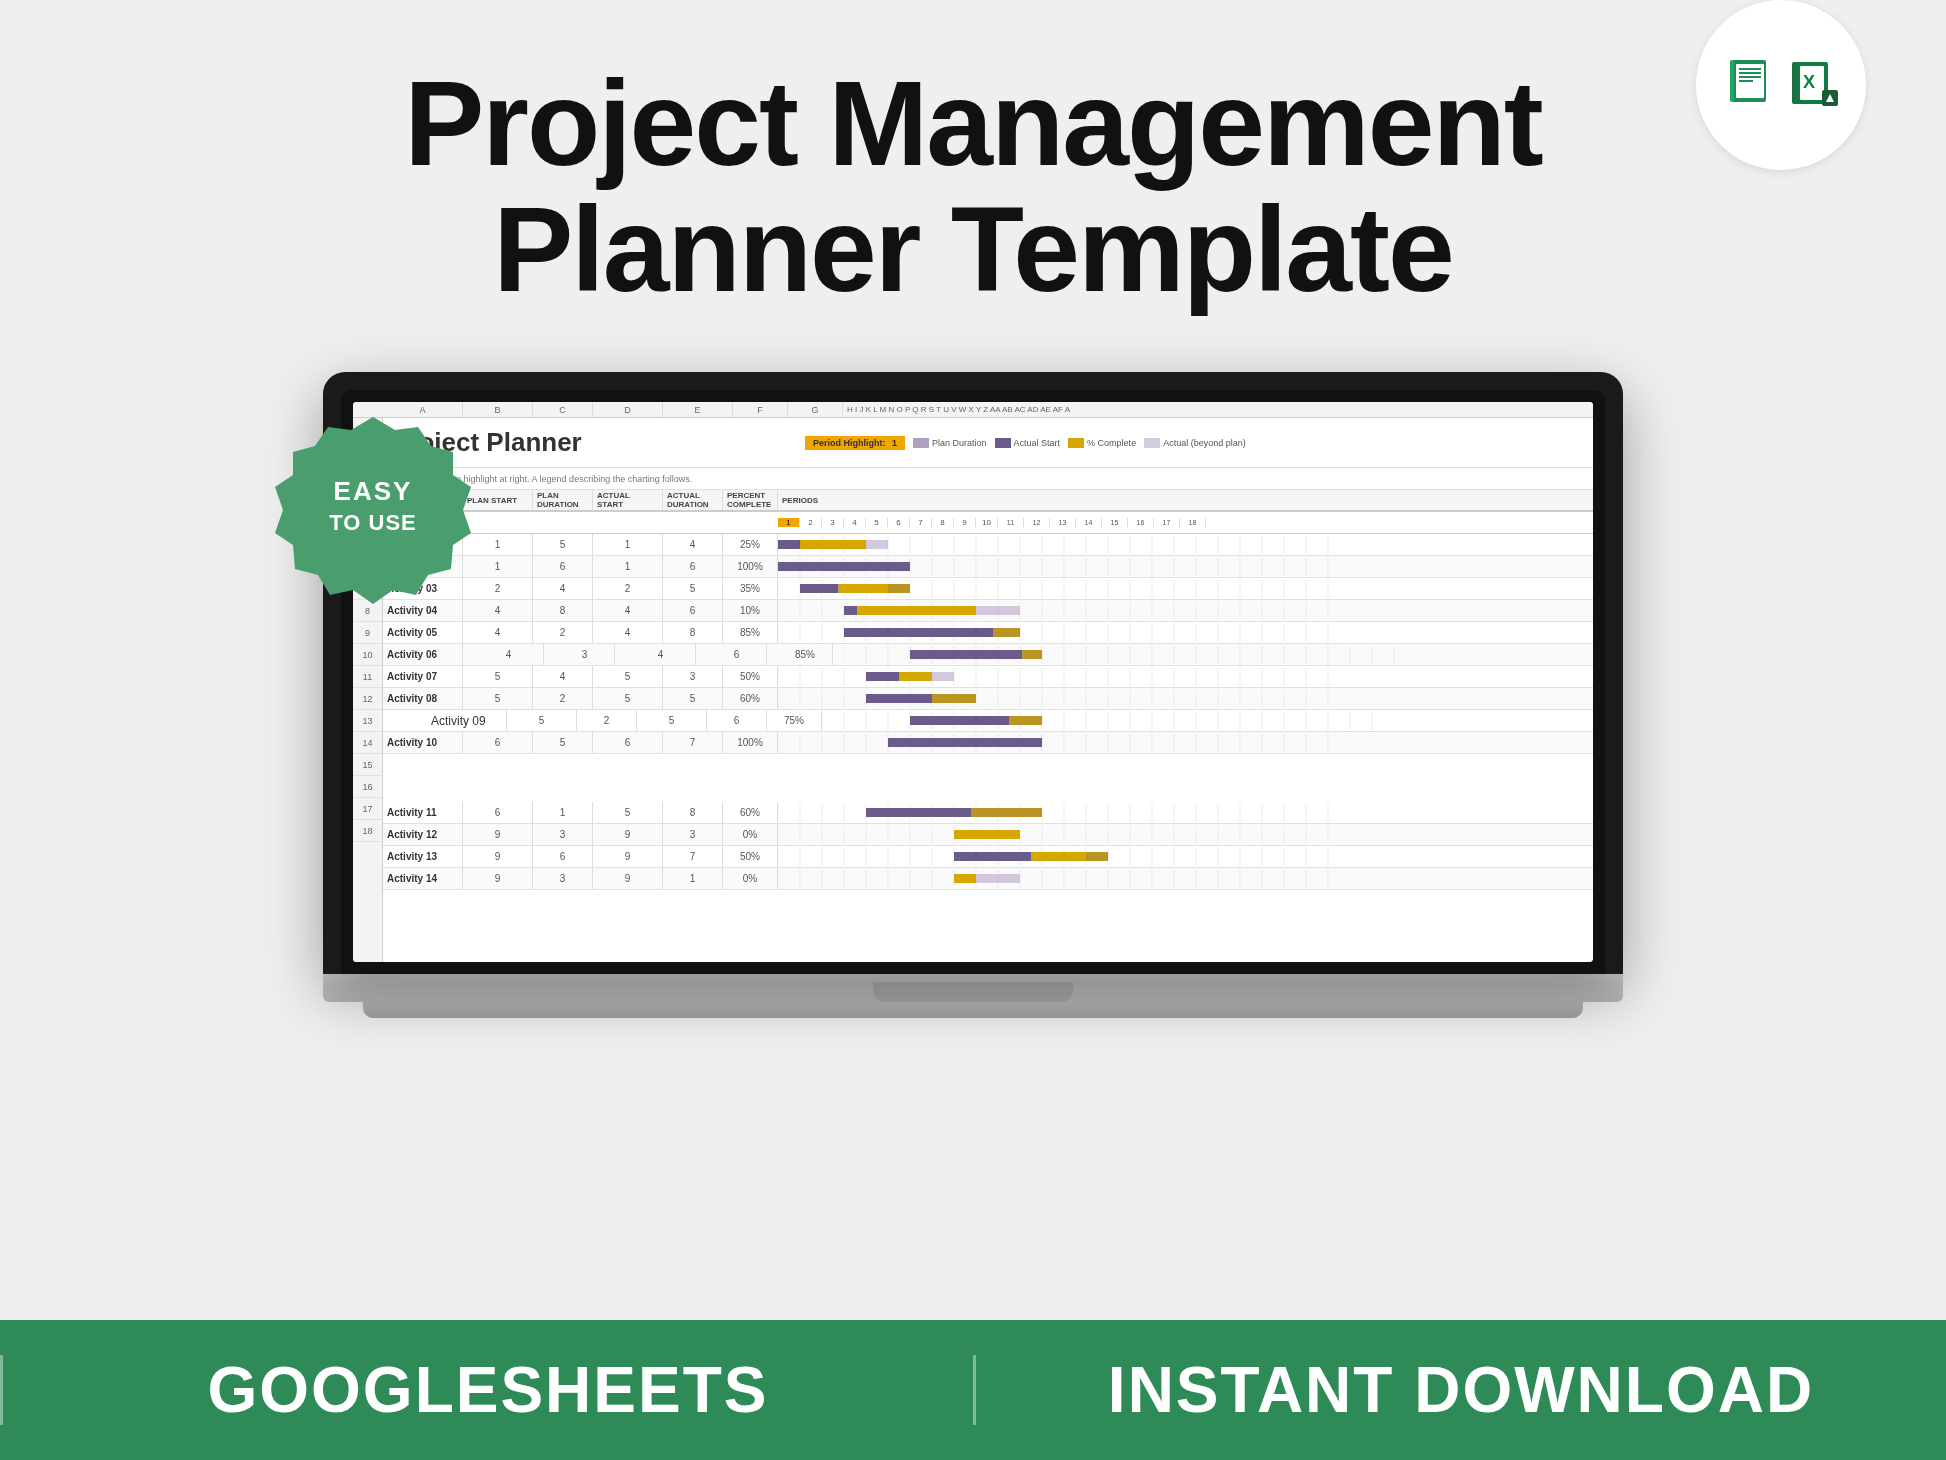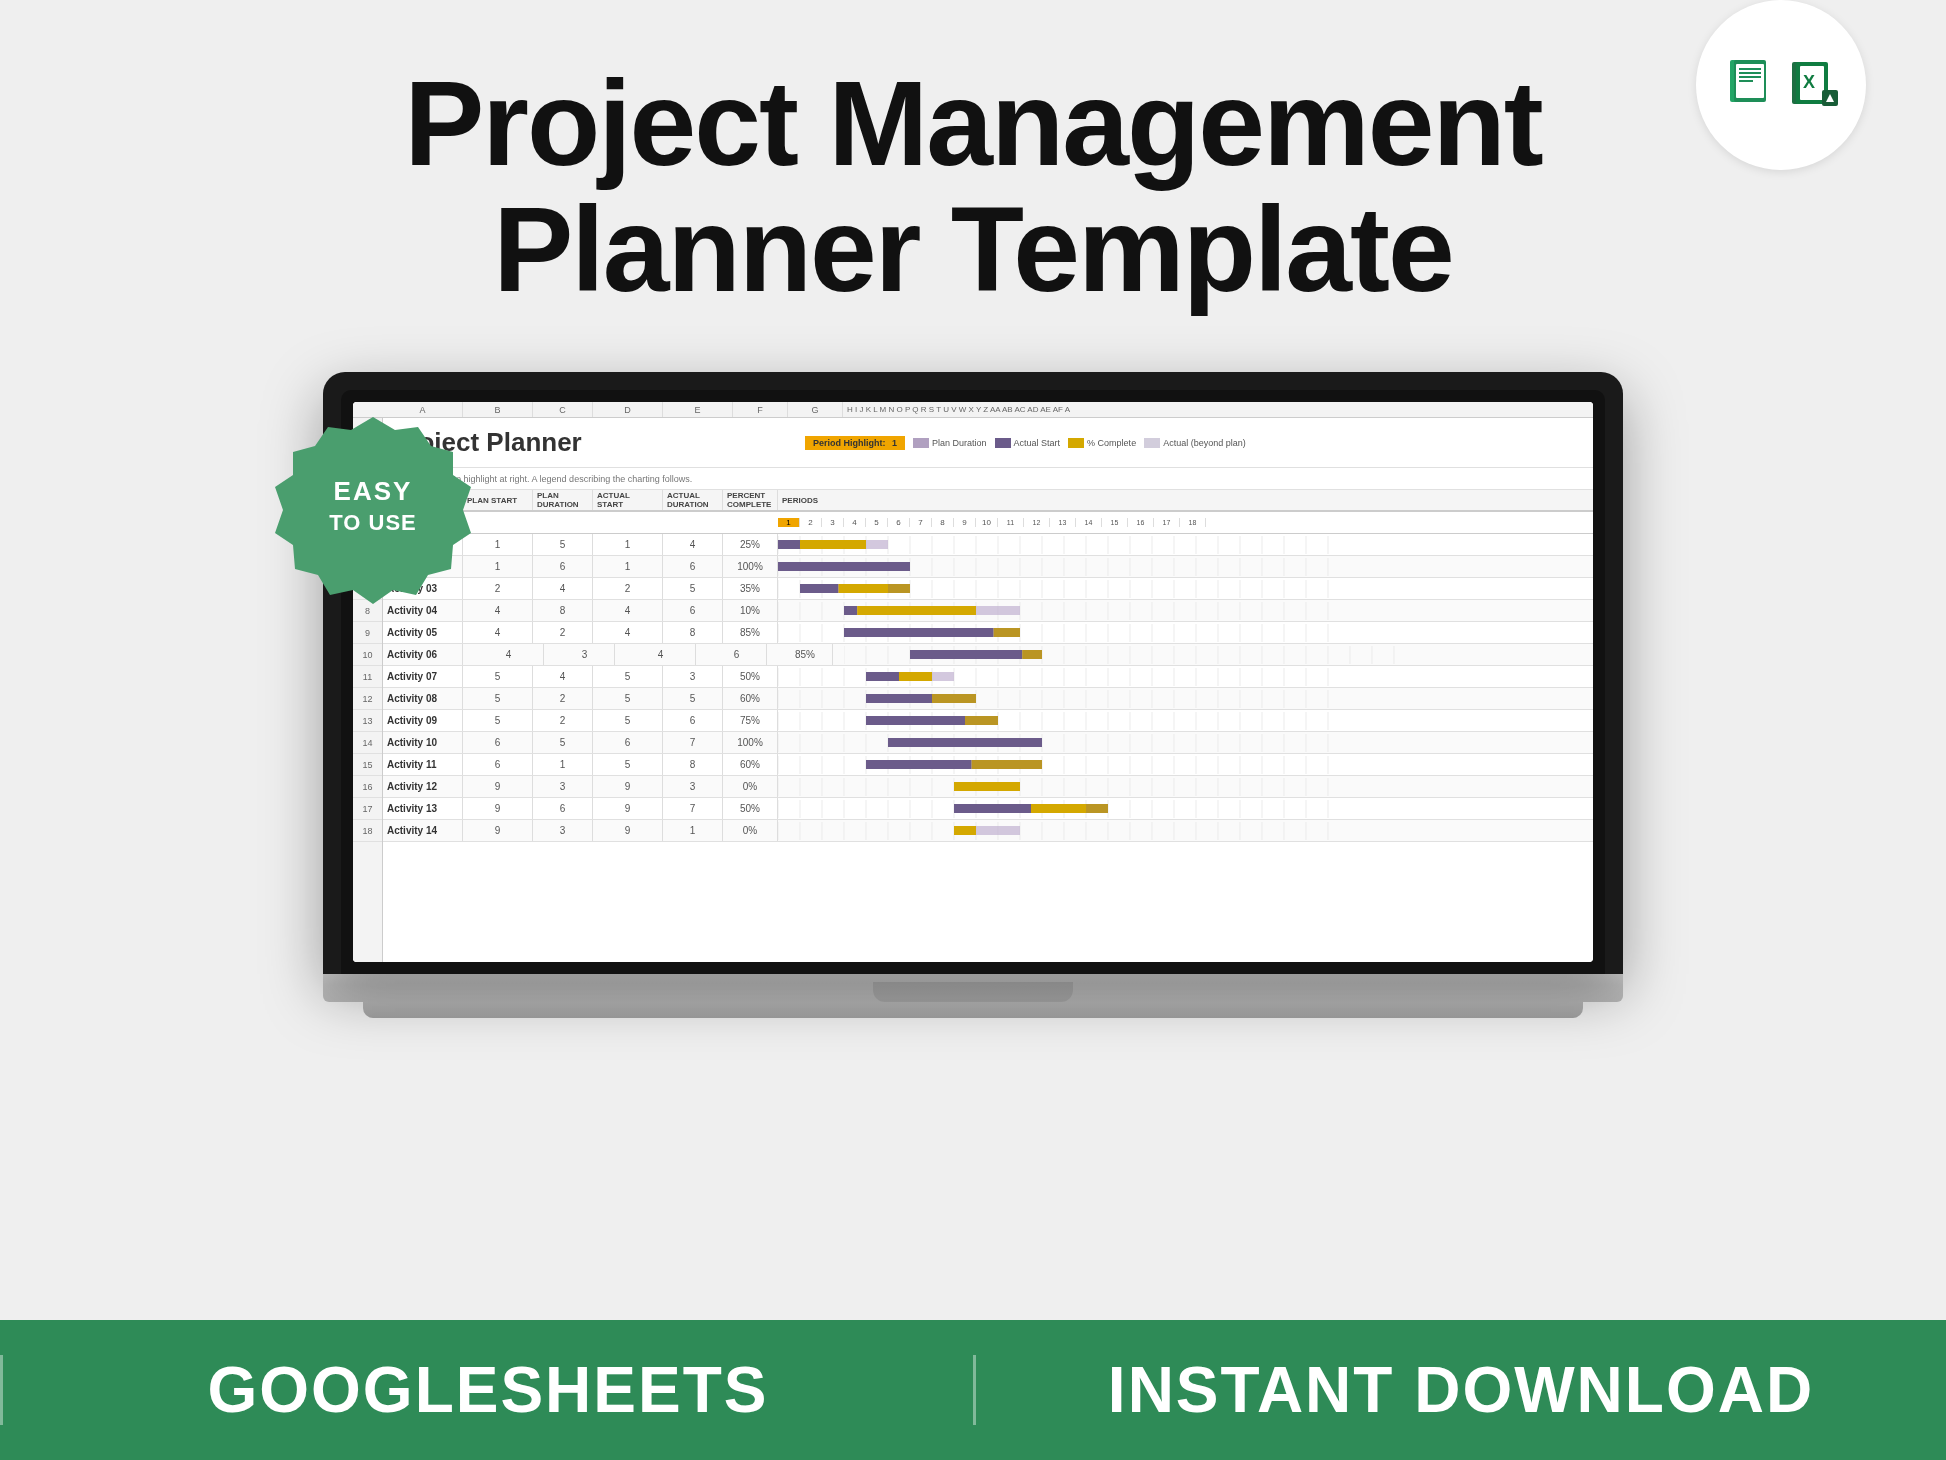--- a/index.html
+++ b/index.html
@@ -668,21 +668,21 @@
 
     <rect x="88" y="4" width="66" height="9" fill="#6b5b8a"></rect>
 
     <rect x="154" y="4" width="44" height="9" fill="#d4a800"></rect>
 
     <rect x="132" y="4" width="66" height="9" fill="rgba(107,91,138,0.25)"></rect>
   </svg>
                         </div>
   </div>
                       <div style="height: 22px; border-bottom: 1px solid rgb(224, 224, 224); display: flex; align-items: center; background: white;">
-    <div style="width:80px; font-size:10px; font-weight:700; color:#333; border-right:1px solid #ddd; padding:0 4px; height:100%; display:flex; align-items:center; overflow:hidden; white-space:nowrap;">Activity 09</div>
+    <div style="width:80px; font-size:12px; font-weight:400; color:#333; border-right:1px solid #ddd; padding:0 4px; height:100%; display:flex; align-items:center; overflow:hidden; white-space:nowrap;margin-left:44px;">Activity 09</div>
     <div style="width:70px; font-size:10px; color:#555; border-right:1px solid #ddd; padding:0 4px; height:100%; display:flex; align-items:center; justify-content:center;">5</div>
     <div style="width:60px; font-size:10px; color:#555; border-right:1px solid #ddd; padding:0 4px; height:100%; display:flex; align-items:center; justify-content:center;">2</div>
     <div style="width:70px; font-size:10px; color:#555; border-right:1px solid #ddd; padding:0 4px; height:100%; display:flex; align-items:center; justify-content:center;">5</div>
     <div style="width:60px; font-size:10px; color:#555; border-right:1px solid #ddd; padding:0 4px; height:100%; display:flex; align-items:center; justify-content:center;">6</div>
     <div style="width:55px; font-size:10px; color:#555; border-right:1px solid #ddd; padding:0 4px; height:100%; display:flex; align-items:center; justify-content:center;">75%</div>
     <div style="flex:1; height:100%; overflow:hidden; display:flex; align-items:center;">
                           <svg width="600" height="18" viewBox="0 0 600 18">
 
     <line x1="0" y1="0" x2="0" y2="18" stroke="#ebebeb" stroke-width="1"></line>
                             <line x1="22" y1="0" x2="22" y2="18" stroke="#ebebeb" stroke-width="1"></line>
@@ -759,21 +759,21 @@
                             <line x1="550" y1="0" x2="550" y2="18" stroke="#ebebeb" stroke-width="1"></line>
 
     <rect x="110" y="4" width="110" height="9" fill="#c0b0d0" opacity="0.7"></rect>
 
     <rect x="110" y="4" width="154" height="9" fill="#6b5b8a"></rect>
 
     <rect x="220" y="4" width="44" height="9" fill="rgba(107,91,138,0.25)"></rect>
   </svg>
                         </div>
   </div>
-                      <div style="height: 22px; border-bottom: 1px solid rgb(224, 224, 224); display: flex; align-items: center; background: white;">
+                      <div style="height: 22px; border-bottom: 1px solid rgb(224, 224, 224); display: flex; align-items: center; background: white; margin-top: 48px;">
     <div style="width:80px; font-size:10px; font-weight:600; color:#333; border-right:1px solid #ddd; padding:0 4px; height:100%; display:flex; align-items:center; overflow:hidden; white-space:nowrap;">Activity 11</div>
     <div style="width:70px; font-size:10px; color:#555; border-right:1px solid #ddd; padding:0 4px; height:100%; display:flex; align-items:center; justify-content:center;">6</div>
     <div style="width:60px; font-size:10px; color:#555; border-right:1px solid #ddd; padding:0 4px; height:100%; display:flex; align-items:center; justify-content:center;">1</div>
     <div style="width:70px; font-size:10px; color:#555; border-right:1px solid #ddd; padding:0 4px; height:100%; display:flex; align-items:center; justify-content:center;">5</div>
     <div style="width:60px; font-size:10px; color:#555; border-right:1px solid #ddd; padding:0 4px; height:100%; display:flex; align-items:center; justify-content:center;">8</div>
     <div style="width:55px; font-size:10px; color:#555; border-right:1px solid #ddd; padding:0 4px; height:100%; display:flex; align-items:center; justify-content:center;">60%</div>
     <div style="flex:1; height:100%; overflow:hidden; display:flex; align-items:center;">
                           <svg width="600" height="18" viewBox="0 0 600 18">
 
     <line x1="0" y1="0" x2="0" y2="18" stroke="#ebebeb" stroke-width="1"></line>

